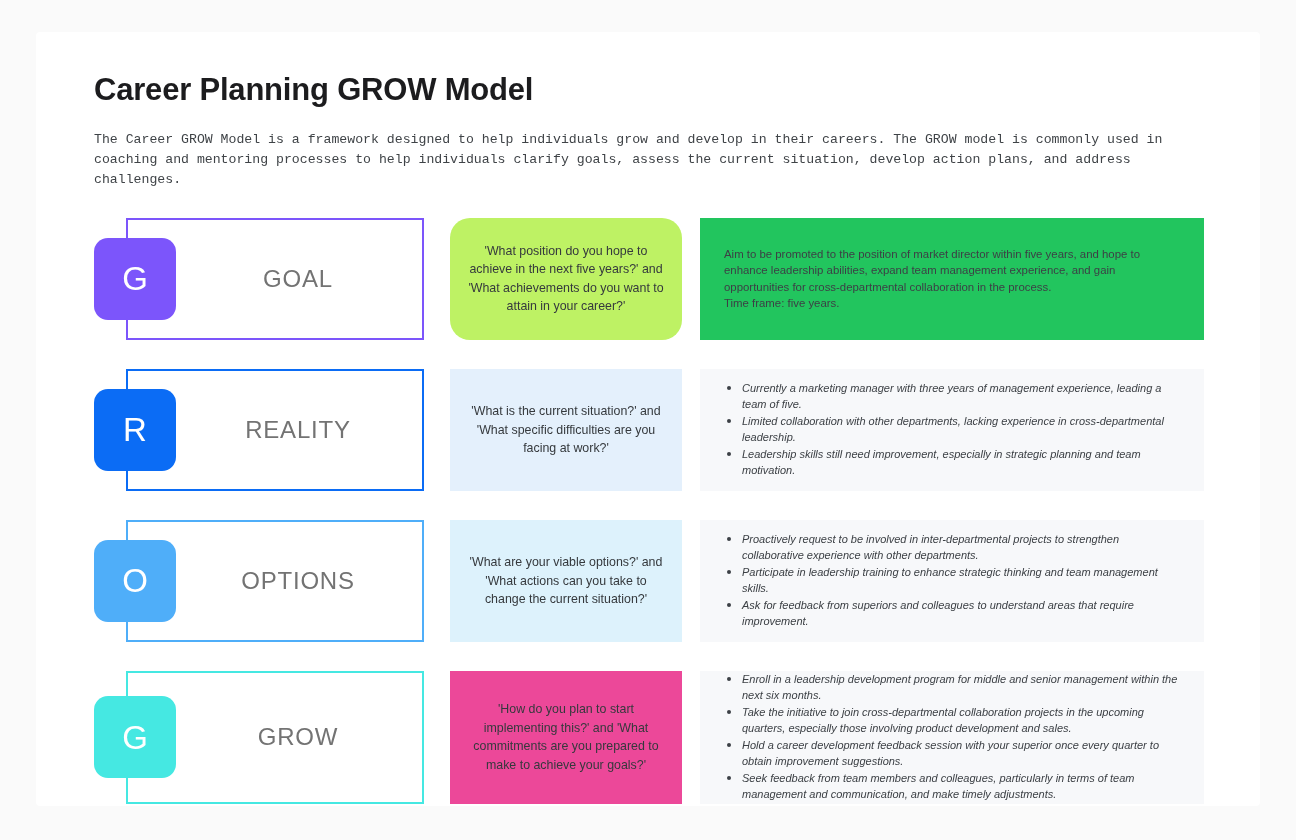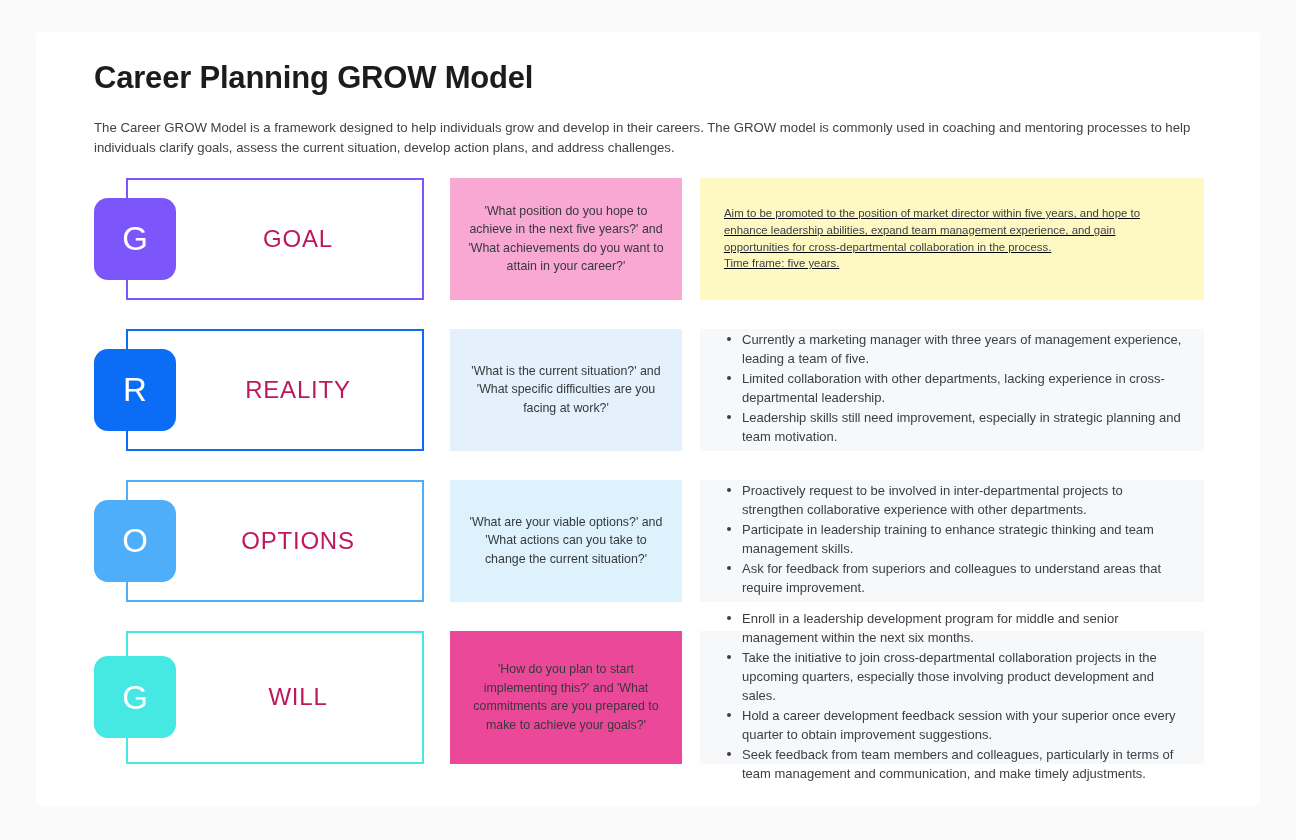--- a/index.html
+++ b/index.html
@@ -22,39 +22,40 @@
     left: 36px;
     top: 32px;
     width: 1224px;
     height: 774px;
     background: #ffffff;
     border-radius: 4px;
   }
   .inner {
     position: absolute;
     left: 58px;
-    top: 28px;
+    top: 40px;
     width: 1110px;
     height: 700px;
   }
 
   .title {
     font-size: 31px;
     font-weight: 700;
     color: #1c1c1e;
     letter-spacing: -0.2px;
     line-height: 1.15;
     margin-bottom: 22px;
   }
   .subtitle {
     font-size: 13.2px;
     color: #3f4347;
     line-height: 1.52;
     max-width: 1108px;
-    margin-bottom: 20px;
+    margin-bottom: 28px;
+    font-family: Liberation Mono, monospace;
   }
 
   .rows { display: block; }
 
   .row {
     position: relative;
     display: flex;
     align-items: stretch;
     margin-bottom: 29px;
   }
@@ -74,21 +75,21 @@
     bottom: 0;
     border: 2px solid #7c55fb;
     background: #ffffff;
     display: flex;
     align-items: center;
     justify-content: center;
   }
   .label-text {
     font-size: 24px;
     font-weight: 500;
-    color: #be185d;
+    color: #737373;
     letter-spacing: 0.8px;
     text-align: center;
     padding-left: 46px;
   }
   .badge {
     position: absolute;
     left: 0;
     top: 50%;
     transform: translateY(-50%);
     width: 82px;
@@ -138,25 +139,26 @@
     line-height: 1.46;
     color: #3c4045;
   }
   .detail-list {
     list-style: none;
     margin: 0;
     padding: 0;
   }
   .detail-list li {
     position: relative;
-    font-size: 13px;
+    font-size: 11px;
     line-height: 1.46;
     color: #3c4045;
     padding-left: 18px;
     margin-bottom: 1px;
+    font-style: italic;
   }
   .detail-list li::before {
     content: "";
     position: absolute;
     left: 3px;
     top: 6px;
     width: 4px;
     height: 4px;
     border-radius: 50%;
     background: #3c4045;
@@ -179,24 +181,24 @@
       <p class="subtitle">The Career GROW Model is a framework designed to help individuals grow and develop in their careers. The GROW model is commonly used in coaching and mentoring processes to help individuals clarify goals, assess the current situation, develop action plans, and address challenges.</p>
 
       <div class="rows">
           <div class="row row-0">
             <div class="label-cell">
               <div class="outline-box" style="border-color: rgb(124, 85, 251);">
                 <div class="label-text">GOAL</div>
               </div>
               <div class="badge" style="background: rgb(124, 85, 251);">G</div>
             </div>
-            <div class="question-cell" style="background: #f9a8d4;">
+            <div class="question-cell" style="background: #bef264; border-radius: 20px;">
               <div class="question-text">'What position do you hope to achieve in the next five years?' and 'What achievements do you want to attain in your career?'</div>
             </div>
-            <div class="detail-cell" style="background: #fef9c3; text-decoration: underline;">
+            <div class="detail-cell" style="background: #22c55e;">
               <div class="detail-para">Aim to be promoted to the position of market director within five years, and hope to enhance leadership abilities, expand team management experience, and gain opportunities for cross-departmental collaboration in the process.</div>
               <div class="detail-para">Time frame: five years.</div>
             </div>
           </div>
           <div class="row row-1">
             <div class="label-cell">
               <div class="outline-box" style="border-color: rgb(11, 108, 245);">
                 <div class="label-text">REALITY</div>
               </div>
               <div class="badge" style="background: rgb(11, 108, 245);">R</div>
@@ -226,21 +228,21 @@
               <ul class="detail-list">
                 <li>Proactively request to be involved in inter-departmental projects to strengthen collaborative experience with other departments.</li>
                 <li>Participate in leadership training to enhance strategic thinking and team management skills.</li>
                 <li>Ask for feedback from superiors and colleagues to understand areas that require improvement.</li>
               </ul>
             </div>
           </div>
           <div class="row row-3">
             <div class="label-cell">
               <div class="outline-box" style="border-color: rgb(69, 232, 226);">
-                <div class="label-text">WILL</div>
+                <div class="label-text">GROW</div>
               </div>
               <div class="badge" style="background: rgb(69, 232, 226);">G</div>
             </div>
             <div class="question-cell" style="background: #ec4899;">
               <div class="question-text">'How do you plan to start implementing this?' and 'What commitments are you prepared to make to achieve your goals?'</div>
             </div>
             <div class="detail-cell" style="background: rgb(247, 248, 250);">
               <ul class="detail-list">
                 <li>Enroll in a leadership development program for middle and senior management within the next six months.</li>
                 <li>Take the initiative to join cross-departmental collaboration projects in the upcoming quarters, especially those involving product development and sales.</li>

